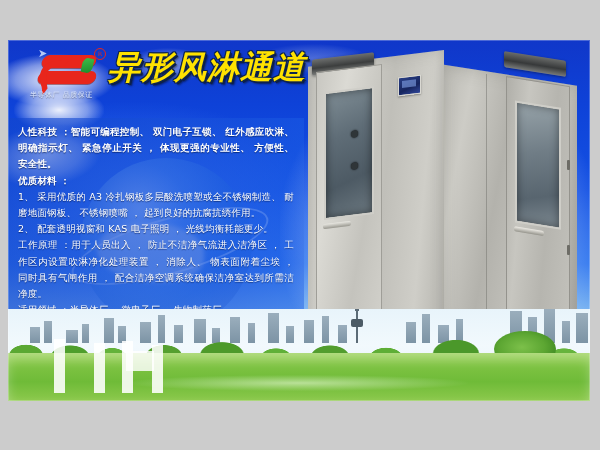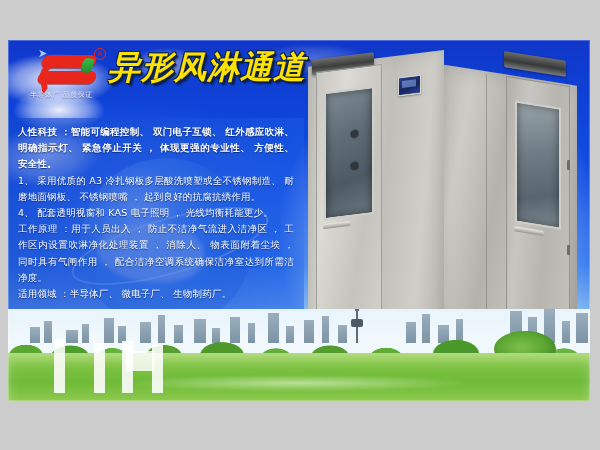--- a/index.html
+++ b/index.html
@@ -515,22 +515,23 @@
       </div>
       <div class="logo-leaf"></div>
       <div class="logo-tm">R</div>
       <div class="logo-sub">半导体厂  品质保证</div>
     </div>
 
     <div id="headline">异形风淋通道</div>
 
     <div id="spec-panel">
       <p class="head">人性科技 ：智能可编程控制、 双门电子互锁、 红外感应吹淋、 明确指示灯、 紧急停止开关 ， 体现更强的专业性、 方便性、 安全性。</p>
+      <p class="head">优质材料 ：</p>
       <p>1、  采用优质的 A3 冷扎钢板多层酸洗喷塑或全不锈钢制造、 耐磨地面钢板、 不锈钢喷嘴 ， 起到良好的抗腐抗绣作用。</p>
-      <p>4、  配套透明视窗和 KAS 电子照明 ， 光线均衡耗能更少。</p>
+      <p>2、  配套透明视窗和 KAS 电子照明 ， 光线均衡耗能更少。</p>
       <p>工作原理 ：用于人员出入 ， 防止不洁净气流进入洁净区 ， 工作区内设置吹淋净化处理装置 ， 消除人、 物表面附着尘埃 ， 同时具有气闸作用 ， 配合洁净空调系统确保洁净室达到所需洁净度。</p>
       <p>适用领域 ：半导体厂、 微电子厂、 生物制药厂。</p>
     </div>
 
     <div id="product">
       <div class="prod-halo"></div>
 
       <div class="cab-right"></div>
       <div class="cab-front"></div>
       <div class="seam s-a"></div>

